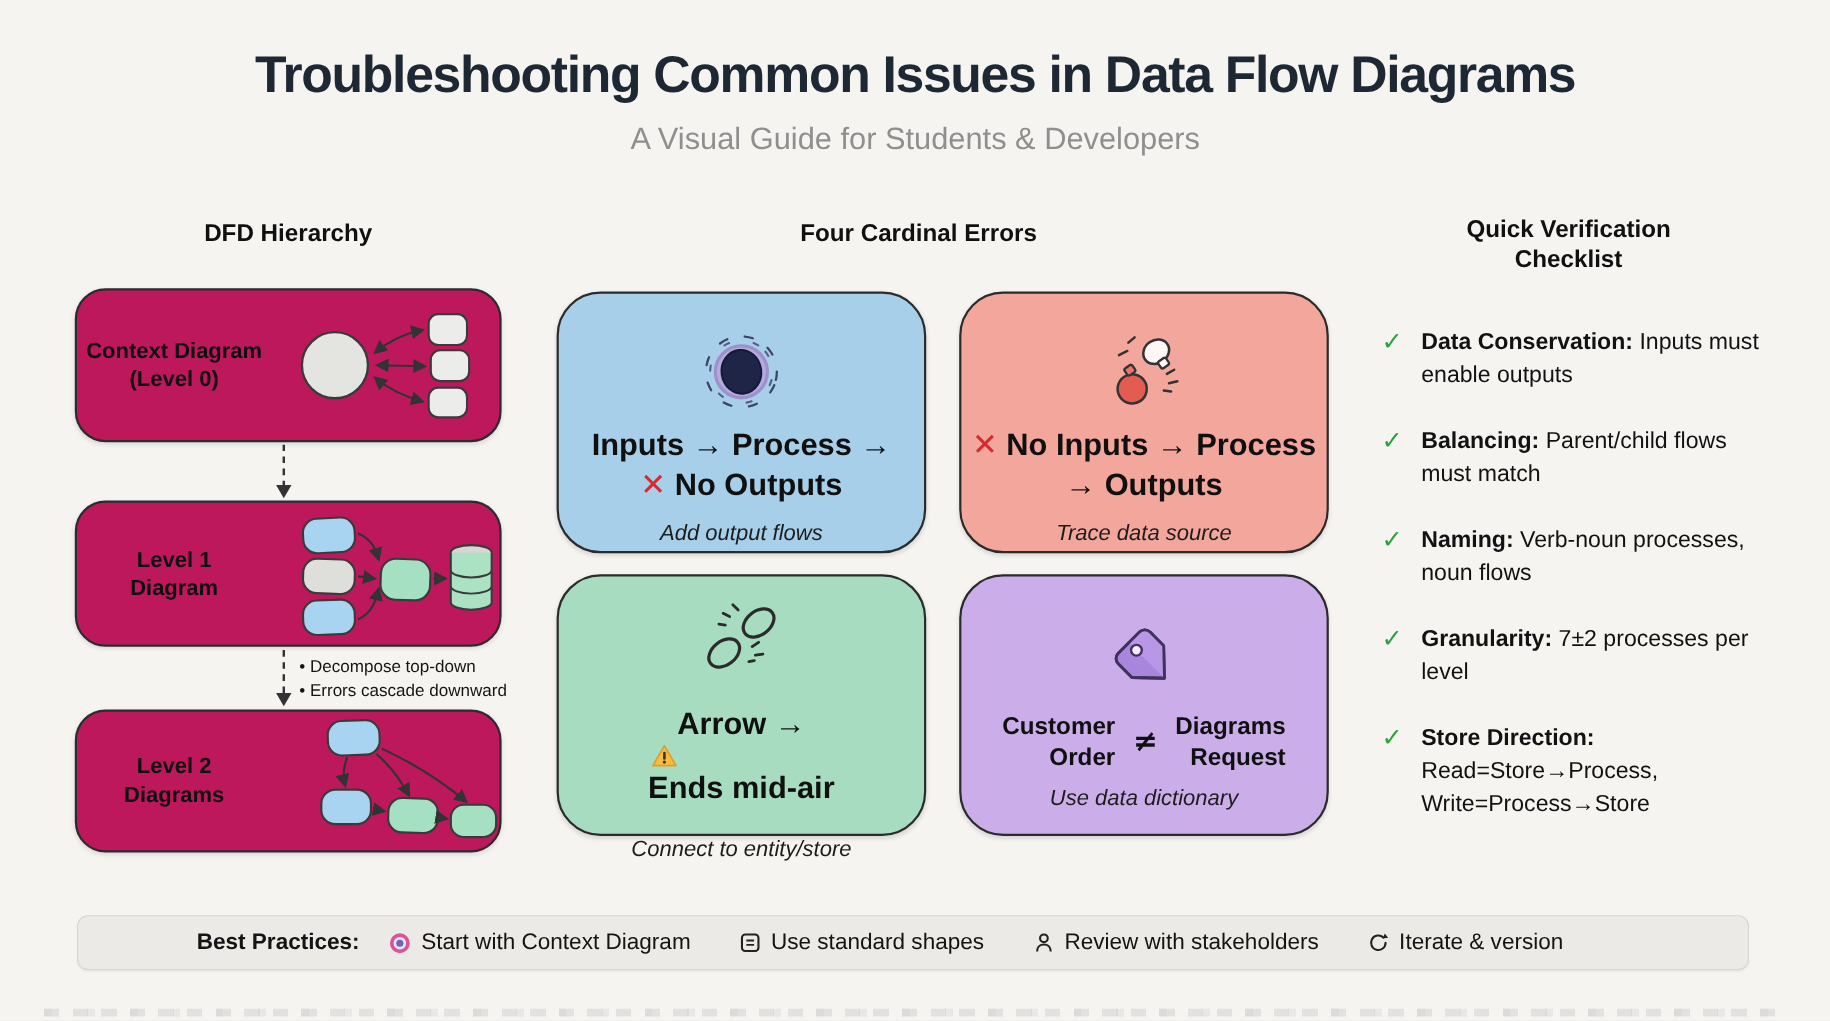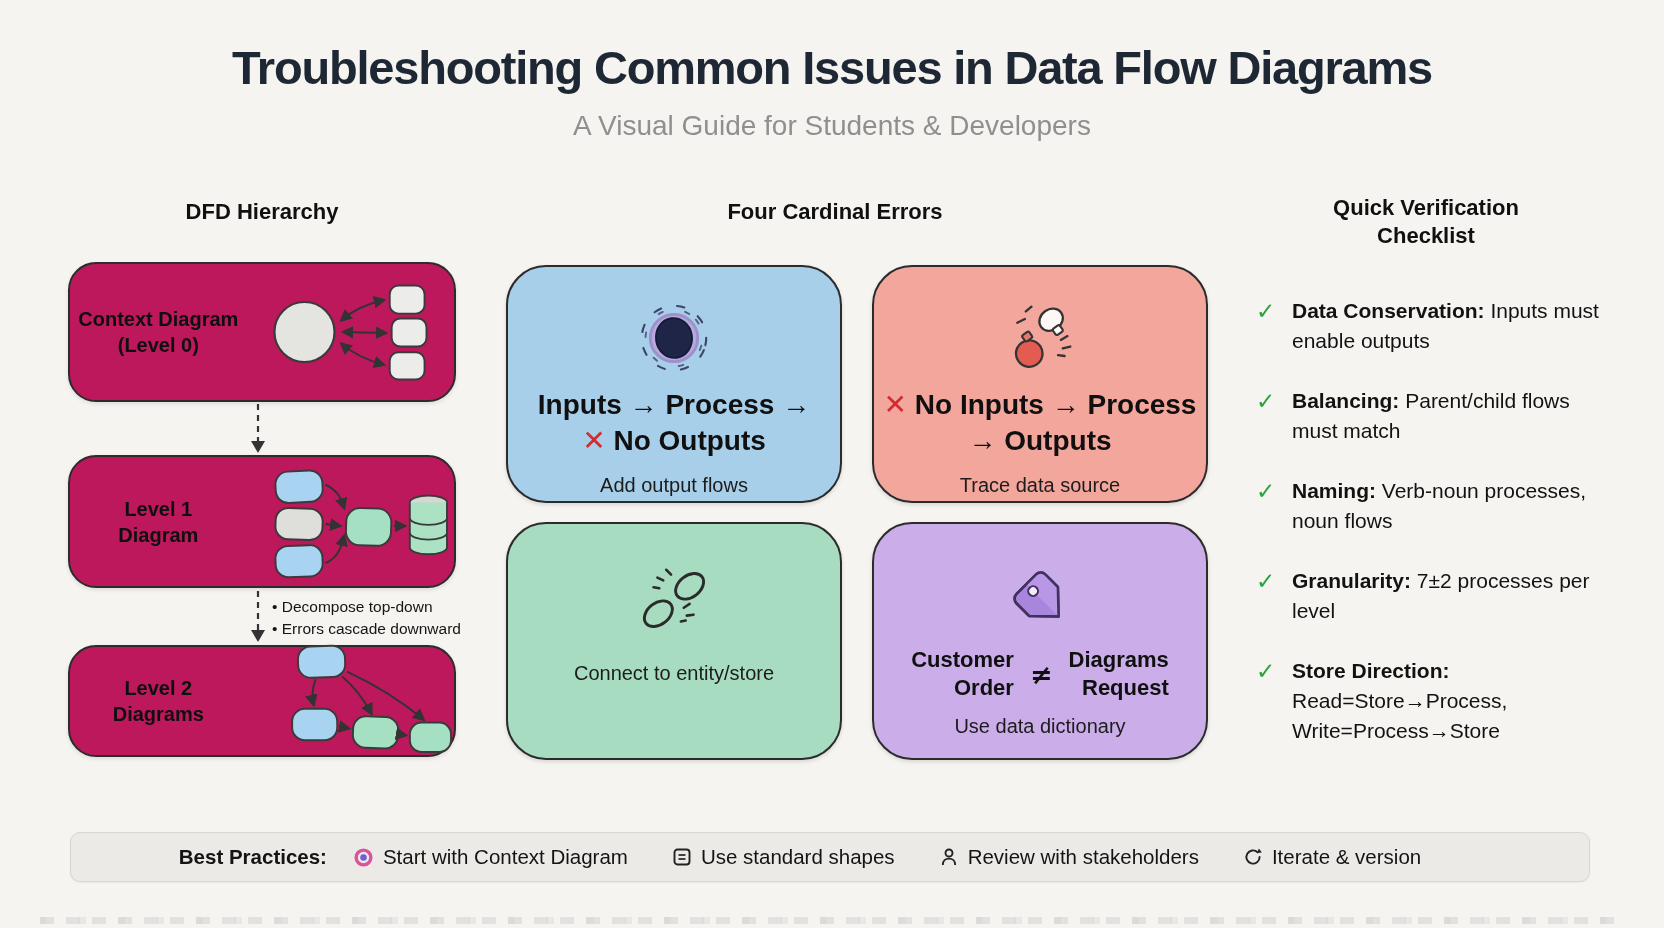--- a/index.html
+++ b/index.html
@@ -28,41 +28,41 @@
   .hbox {
     position:absolute; left:68px; width:388px;
     background:#be185d; border:2.5px solid #2c2c2c; border-radius:28px;
     box-shadow:0 2px 4px rgba(0,0,0,.10);
     display:flex; align-items:center;
   }
   .hbox .lbl { flex:0 0 46%; text-align:center; font-size:20px; font-weight:700; line-height:1.3; color:#0f0f0f; }
   .hbox .dia { flex:1 1 auto; display:flex; justify-content:center; align-items:center; }
   .box-l0 { top:262px; height:140px; }
   .box-l1 { top:455px; height:133px; }
-  .box-l2 { top:645px; height:112px; }
+  .box-l2 { top:645px; height:130px; }
   .connector { position:absolute; left:247px; }
   .conn1 { top:404px; }
   .conn2 { top:591px; }
   .annot { position:absolute; left:272px; top:596px; font-size:15.5px; font-weight:500; line-height:1.45; color:#151515; }
   
   .card {
     position:absolute; width:336px; height:238px;
     border:2.5px solid #2b2b2b; border-radius:40px;
     box-shadow:0 2px 4px rgba(0,0,0,.12);
     display:flex; flex-direction:column; align-items:center;
     text-align:center;
   }
   .card-1 { left:506px; top:265px; }
   .card-2 { left:872px; top:265px; }
   .card-3 { left:506px; top:522px; }
   .card-4 { left:872px; top:522px; }
   .card .icon-wrap { height:92px; display:flex; align-items:flex-end; justify-content:center; margin-top:16px; }
   .card-3 .icon-wrap, .card-4 .icon-wrap { margin-top:20px; }
   .bold-line { font-size:28px; font-weight:700; color:#101010; line-height:1.3; margin-top:12px; }
-  .fix-line  { font-size:20px; font-weight:400; color:#1c1c1c; margin-top:14px; }
+  .fix-line  { font-size:20px; font-weight:400; color:#1c1c1c; margin-top:14px;font-style:italic; }
   .xmark { color:#d32b2f; font-weight:900; font-family:"DejaVu Sans", sans-serif; }
   .warn-svg { vertical-align:-3px; margin:0 3px; }
   .neq-row { display:flex; align-items:center; justify-content:center; gap:16px; margin-top:10px;text-align:right; }
   .neq-col { font-size:22px; font-weight:700; line-height:1.25; color:#101010; }
   .neq-sym { font-size:27px; font-weight:700; font-family:"DejaVu Sans", sans-serif; color:#101010; padding-top:2px; }
   
   .checklist { position:absolute; left:1256px; top:296px; width:356px; }
   .chk-item { position:relative; padding-left:36px; font-size:21px; line-height:1.43; margin-bottom:30px; color:#121212; }
   .chk-mark { position:absolute; left:0; top:-1px; font-size:23px; font-weight:700; color:#27a43b; font-family:"DejaVu Sans", sans-serif; }
   .chk-term { font-weight:700; }
@@ -232,20 +232,29 @@
         <g transform="rotate(-38 58 22)">
           <ellipse cx="58" cy="22" rx="16" ry="11" fill="none" stroke="#2b2b2b" stroke-width="3"></ellipse>
         </g>
         <g transform="rotate(-38 26 50)">
           <ellipse cx="26" cy="50" rx="16" ry="11" fill="none" stroke="#2b2b2b" stroke-width="3"></ellipse>
         </g>
         <path d="M34,5 L39,10 M25,13 L31,16 M21,23 L27,24" stroke="#2b2b2b" stroke-width="2.6" stroke-linecap="round"></path>
         <path d="M52,44 L58,40 M55,52 L62,51 M49,58 L54,57" stroke="#2b2b2b" stroke-width="2.6" stroke-linecap="round"></path>
       </svg>
     </div>
+    <div class="bold-line" style="margin-top:24px">
+      <span>Arrow →</span>
+      <svg class="warn-svg" width="24" height="22" viewBox="0 0 24 22">
+        <path d="M12 2 L22.5 20 H1.5 z" fill="#f5bd42" stroke="#e09f2d" stroke-width="1.6" stroke-linejoin="round"></path>
+        <line x1="12" y1="8.5" x2="12" y2="13.5" stroke="#3f3413" stroke-width="2.4" stroke-linecap="round"></line>
+        <circle cx="12" cy="16.8" r="1.5" fill="#3f3413"></circle>
+      </svg>
+      <span>Ends mid-air</span>
+    </div>
     <div class="fix-line" style="margin-top:26px">Connect to entity/store</div>
   </div>
 
   <div class="card card-4" style="background: rgb(203, 173, 234);">
     <div class="icon-wrap">
       <svg width="74" height="76" viewBox="0 0 76 76">
         <g transform="rotate(45 38 38)">
           <path d="M18 24 a7 7 0 0 1 7 -7 h18 l22 21 -22 21 h-18 a7 7 0 0 1 -7 -7 z" fill="#a886dd" stroke="#40325c" stroke-width="2.6" stroke-linejoin="round"></path>
           <path d="M18 24 a7 7 0 0 1 7 -7 h18 l22 21 H18 z" fill="#b897e6" stroke="none"></path>
           <path d="M18 24 a7 7 0 0 1 7 -7 h18 l22 21 -22 21 h-18 a7 7 0 0 1 -7 -7 z" fill="none" stroke="#40325c" stroke-width="2.6" stroke-linejoin="round"></path>

